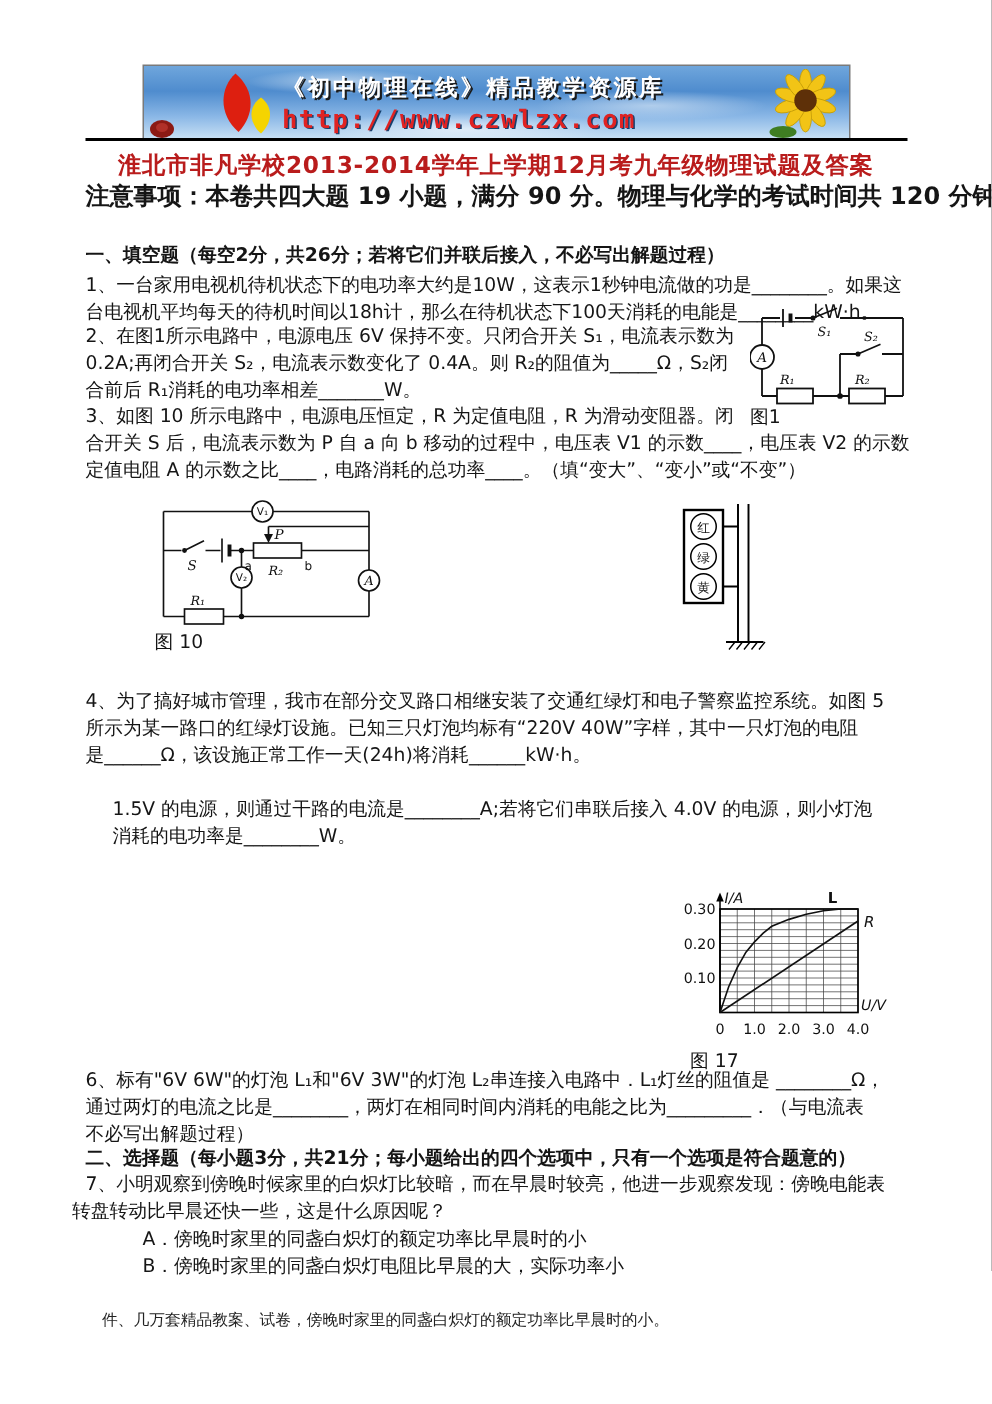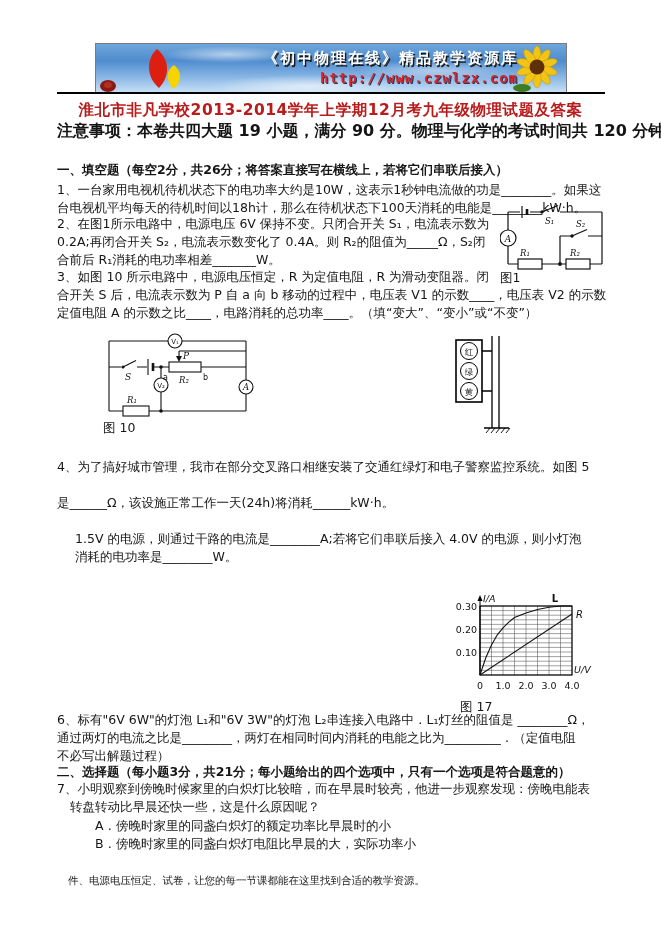--- a/index.html
+++ b/index.html
@@ -6,23 +6,23 @@
   .page{position:relative;width:661px;height:936px;background:#ffffff;margin:0 auto;
         font-family:"DejaVu Sans",sans-serif;color:#151515;overflow:hidden;}
   .line{position:absolute;white-space:nowrap;font-size:12.5px;line-height:16px;}
   .bold{font-weight:bold;}
   .banner{position:absolute;left:95px;top:43px;width:470px;height:48px;border:1px solid #7a7a7a;
     background-image:
       radial-gradient(ellipse 90px 12px at 28% 22%, rgba(255,255,255,.55) 0%, rgba(255,255,255,0) 70%),
       radial-gradient(ellipse 110px 14px at 72% 55%, rgba(255,255,255,.45) 0%, rgba(255,255,255,0) 70%),
       radial-gradient(ellipse 140px 16px at 45% 88%, rgba(255,255,255,.6) 0%, rgba(255,255,255,0) 70%),
       linear-gradient(180deg,#3a7ac2 0%,#6fa6dc 0%,#4f8cce 35%,#8ab7e6 70%,#c6dff4 100%);}
-  .banner-title{position:absolute;left:92px;top:5px;width:330px;text-align:right;font-size:15px;
+  .banner-title{position:absolute;left:92px;top:5px;width:330px;text-align:left;font-size:15px;
       font-weight:bold;color:#ffffff;letter-spacing:2px;text-shadow:1.5px 1.5px 0 #1b1b1b;}
-  .banner-url{position:absolute;left:92px;top:26px;width:330px;text-align:right;font-size:14px;
+  .banner-url{position:absolute;left:92px;top:26px;width:330px;text-align:left;font-size:17px;
       font-weight:bold;color:#e02222;font-family:"DejaVu Sans Mono",monospace;letter-spacing:1px;
       text-shadow:1px 1px 0 #16406e;}
   .banner-logo{position:absolute;left:42px;top:3px;}
   .banner-flower{position:absolute;right:6px;top:2px;}
   .banner-rose{position:absolute;left:0px;bottom:0px;}
   .rule{position:absolute;left:57px;top:92px;width:548px;height:2px;background:#000;}
   .doc-title{position:absolute;left:0;top:100px;width:661px;text-align:center;
       font-size:15.5px;font-weight:bold;color:#b91c1c;letter-spacing:0.5px;}
   .notice{position:absolute;left:57px;top:121px;font-size:16px;font-weight:700;white-space:nowrap;}
   .fig{position:absolute;}
@@ -65,21 +65,21 @@
       <ellipse cx="12" cy="10" rx="8" ry="6" fill="#8c1a14"></ellipse>
       <ellipse cx="12" cy="9" rx="4" ry="3" fill="#b03028"></ellipse>
     </svg>
   </div>
 
   <div class="rule"></div>
 
   <div class="doc-title">淮北市非凡学校2013-2014学年上学期12月考九年级物理试题及答案</div>
   <div class="notice">注意事项：本卷共四大题 19 小题，满分 90 分。物理与化学的考试时间共 120 分钟。</div>
 
-  <div class="line bold" style="left:57px;top:162px">一、填空题（每空2分，共26分；将答案直接写在横线上，若将它们串联后接入）</div>
+  <div class="line bold" style="left:57px;top:162px">一、填空题（每空2分，共26分；若将它们并联后接入，不必写出解题过程）</div>
 
   <div class="line" style="left:57px;top:182px">1、一台家用电视机待机状态下的电功率大约是10W，这表示1秒钟电流做的功是________。如果这</div>
   <div class="line" style="left:57px;top:200px">台电视机平均每天的待机时间以18h计，那么在待机状态下100天消耗的电能是________kW·h。</div>
 
   <div class="line" style="left:57px;top:216px">2、在图1所示电路中，电源电压 6V 保持不变。只闭合开关 S₁，电流表示数为</div>
   <div class="line" style="left:57px;top:234px">0.2A;再闭合开关 S₂，电流表示数变化了 0.4A。则 R₂的阻值为_____Ω，S₂闭</div>
   <div class="line" style="left:57px;top:252px">合前后 R₁消耗的电功率相差_______W。</div>
 
   <div class="line" style="left:57px;top:269px">3、如图 10 所示电路中，电源电压恒定，R 为定值电阻，R 为滑动变阻器。闭</div>
   <div class="line" style="left:57px;top:287px">合开关 S 后，电流表示数为 P 自 a 向 b 移动的过程中，电压表 V1 的示数____，电压表 V2 的示数</div>
@@ -164,20 +164,21 @@
     <text x="17" y="20.5" font-size="8.5" text-anchor="middle">红</text>
     <text x="17" y="40.5" font-size="8.5" text-anchor="middle">绿</text>
     <text x="17" y="60.5" font-size="8.5" text-anchor="middle">黄</text>
     <g stroke="#000" stroke-width="1.3" fill="none">
       <path d="M40 2 V94 M47 2 V94 M30 17 H40 M30 57 H40 M32 94 H57"></path>
       <path d="M34 99 L38 94 M39 99 L43 94 M44 99 L48 94 M49 99 L53 94 M54 99 L58 94" stroke-width="0.9"></path>
     </g>
   </svg>
 
   <div class="line" style="left:57px;top:459px">4、为了搞好城市管理，我市在部分交叉路口相继安装了交通红绿灯和电子警察监控系统。如图 5</div>
+  <div class="line" style="left:57px;top:477px">所示为某一路口的红绿灯设施。已知三只灯泡均标有“220V 40W”字样，其中一只灯泡的电阻</div>
   <div class="line" style="left:57px;top:495px">是______Ω，该设施正常工作一天(24h)将消耗______kW·h。</div>
 
   <div class="line" style="left:75px;top:531px">1.5V 的电源，则通过干路的电流是________A;若将它们串联后接入 4.0V 的电源，则小灯泡</div>
   <div class="line" style="left:75px;top:549px">消耗的电功率是________W。</div>
 
   <svg class="fig" id="chart-svg" style="left:441px;top:592px" width="180" height="118" viewBox="0 0 180 118">
       <line x1="39" y1="14" x2="39" y2="83" stroke="#444" stroke-width="0.5"></line>
       <line x1="50.5" y1="14" x2="50.5" y2="83" stroke="#444" stroke-width="0.5"></line>
       <line x1="62" y1="14" x2="62" y2="83" stroke="#444" stroke-width="0.5"></line>
       <line x1="73.5" y1="14" x2="73.5" y2="83" stroke="#444" stroke-width="0.5"></line>
@@ -216,24 +217,24 @@
       <text x="131" y="97" font-size="9.5" text-anchor="middle">4.0</text>
       <text x="36" y="63.5" font-size="9.5" text-anchor="end">0.10</text>
       <text x="36" y="40.49999999999999" font-size="9.5" text-anchor="end">0.20</text>
       <text x="36" y="17.5" font-size="9.5" text-anchor="end">0.30</text>
       <text x="42" y="10" font-size="9.5" font-style="italic" font-family="DejaVu Serif, serif">I/A</text>
       <text x="133" y="81" font-size="9.5" font-style="italic" font-family="DejaVu Serif, serif">U/V</text>
     </svg>
   <div class="fig-caption" style="left:460px;top:699px;width:120px">图 17</div>
 
   <div class="line" style="left:57px;top:712px">6、标有"6V  6W"的灯泡 L₁和"6V  3W"的灯泡 L₂串连接入电路中．L₁灯丝的阻值是 ________Ω，</div>
-  <div class="line" style="left:57px;top:730px">通过两灯的电流之比是________，两灯在相同时间内消耗的电能之比为_________．（定值电阻</div>
+  <div class="line" style="left:57px;top:730px">通过两灯的电流之比是________，两灯在相同时间内消耗的电能之比为_________．（与电流表</div>
   <div class="line" style="left:57px;top:748px">不必写出解题过程）</div>
 
   <div class="line bold" style="left:57px;top:764px">二、选择题（每小题3分，共21分；每小题给出的四个选项中，只有一个选项是符合题意的）</div>
   <div class="line" style="left:57px;top:781px">7、小明观察到傍晚时候家里的白炽灯比较暗，而在早晨时较亮，他进一步观察发现：傍晚电能表</div>
-  <div class="line" style="left:70px;top:799px">转盘转动比早晨还快一些，这是什么原因呢？</div>
+  <div class="line" style="left:48px;top:799px">转盘转动比早晨还快一些，这是什么原因呢？</div>
   <div class="line" style="left:95px;top:836px">B．傍晚时家里的同盏白炽灯电阻比早晨的大，实际功率小</div>
   <div class="line" style="left:95px;top:818px">A．傍晚时家里的同盏白炽灯的额定功率比早晨时的小</div>
 
-  <div class="line footer" style="left:68px;top:872px">件、电源电压恒定、试卷，让您的每一节课都能在这里找到合适的教学资源。</div>
+  <div class="line footer" style="left:68px;top:872px">件、几万套精品教案、试卷，傍晚时家里的同盏白炽灯的额定功率比早晨时的小。</div>
 
 </div>
 
 </body></html>

